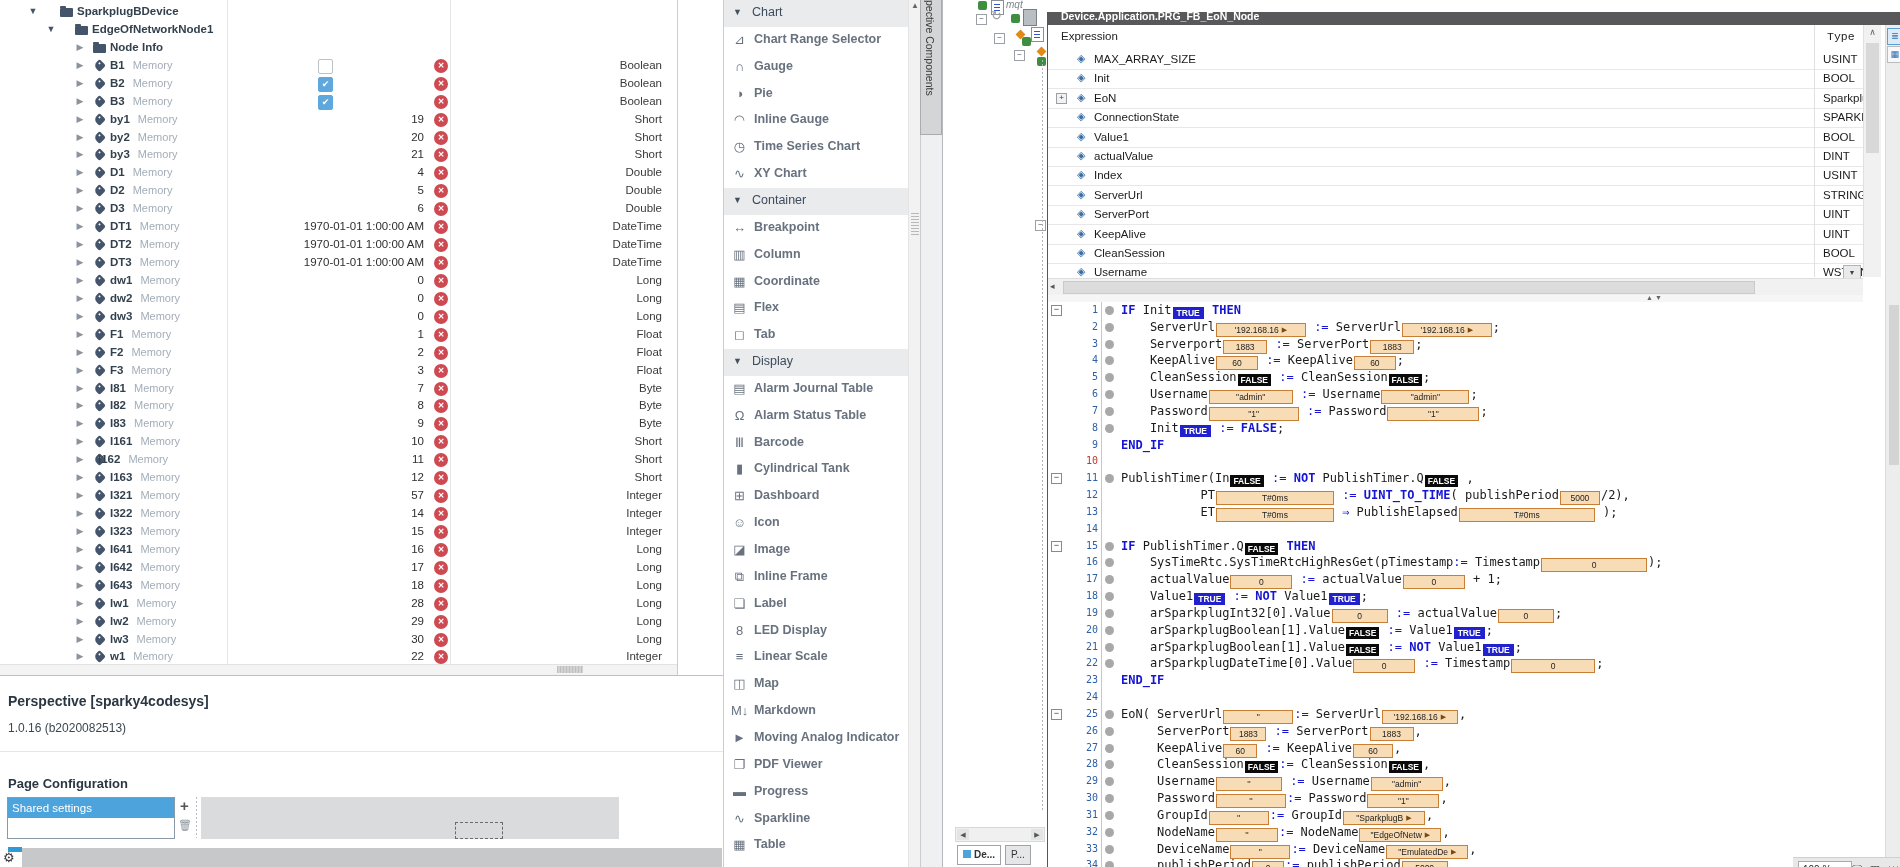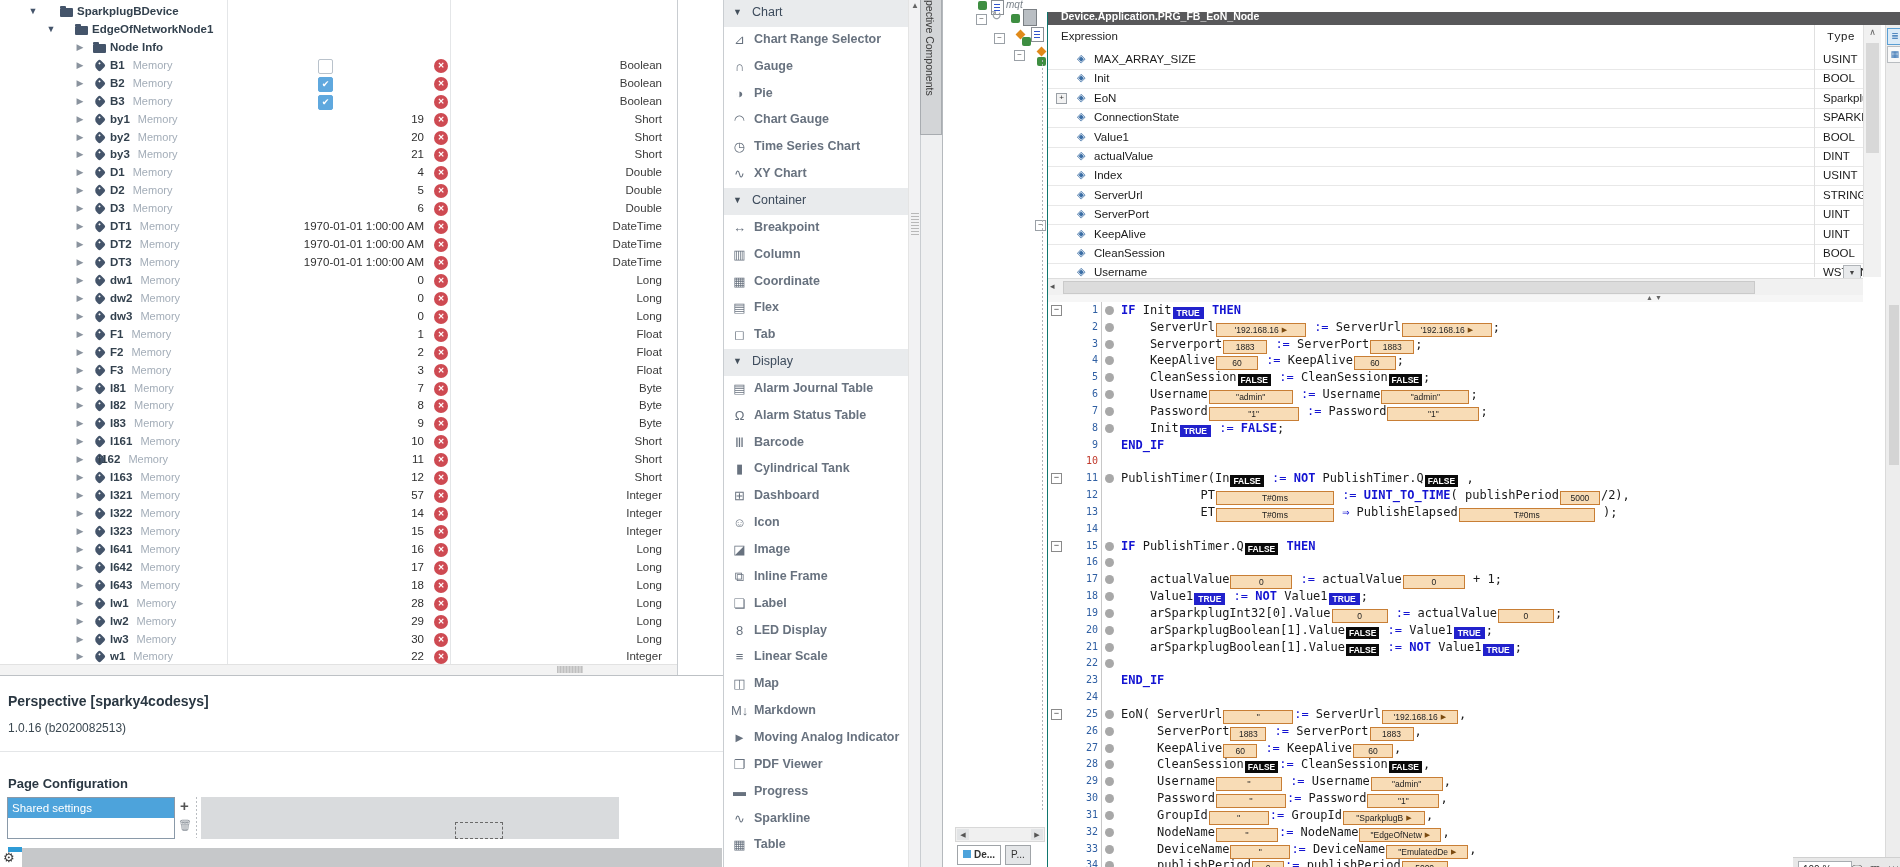--- a/index.html
+++ b/index.html
@@ -471,21 +471,21 @@
       <div class="tbx-row tbx-item" style="top: 53.7px;">
         <span class="ico">∩</span>
         <span class="lbl">Gauge</span>
       </div>
       <div class="tbx-row tbx-item" style="top: 80.55px;">
         <span class="ico">◑</span>
         <span class="lbl">Pie</span>
       </div>
       <div class="tbx-row tbx-item" style="top: 107.4px;">
         <span class="ico">◠</span>
-        <span class="lbl">Chart Gauge</span>
+        <span class="lbl">Inline Gauge</span>
       </div>
       <div class="tbx-row tbx-item" style="top: 134.25px;">
         <span class="ico">◷</span>
         <span class="lbl">Time Series Chart</span>
       </div>
       <div class="tbx-row tbx-item" style="top: 161.1px;">
         <span class="ico">∿</span>
         <span class="lbl">XY Chart</span>
       </div>
       <div class="tbx-row tbx-head" style="top: 187.95px;">
@@ -776,20 +776,21 @@
         </div>
         <div class="cline" style="top: 235.62px;">
           <span class="fold">−</span>
           <span class="lnum ">15</span>
           <span class="bp"></span>
           <span class="ctext"><span class="kw">IF </span><span>PublishTimer.Q</span><span class="mon mon-false">FALSE</span><span> </span><span class="kw">THEN</span></span>
         </div>
         <div class="cline" style="top: 252.45px;">
           <span class="lnum ">16</span>
           <span class="bp"></span>
+          <span class="ctext"><span>    SysTimeRtc.SysTimeRtcHighResGet(pTimestamp</span><span class="op">:= </span><span>Timestamp</span><span class="mon mon-val" style="min-width:100px">0</span><span>);</span></span>
         </div>
         <div class="cline" style="top: 269.28px;">
           <span class="lnum ">17</span>
           <span class="bp"></span>
           <span class="ctext"><span>    actualValue</span><span class="mon mon-val" style="min-width:56px">0</span><span class="op"> := </span><span>actualValue</span><span class="mon mon-val" style="min-width:56px">0</span><span> + 1;</span></span>
         </div>
         <div class="cline" style="top: 286.11px;">
           <span class="lnum ">18</span>
           <span class="bp"></span>
           <span class="ctext"><span>    Value1</span><span class="mon mon-true">TRUE</span><span class="op"> := </span><span class="kw">NOT</span><span> Value1</span><span class="mon mon-true">TRUE</span><span>;</span></span>
@@ -805,20 +806,21 @@
           <span class="ctext"><span>    arSparkplugBoolean[1].Value</span><span class="mon mon-false">FALSE</span><span class="op"> := </span><span>Value1</span><span class="mon mon-true">TRUE</span><span>;</span></span>
         </div>
         <div class="cline" style="top: 336.6px;">
           <span class="lnum ">21</span>
           <span class="bp"></span>
           <span class="ctext"><span>    arSparkplugBoolean[1].Value</span><span class="mon mon-false">FALSE</span><span class="op"> := </span><span class="kw">NOT</span><span> Value1</span><span class="mon mon-true">TRUE</span><span>;</span></span>
         </div>
         <div class="cline" style="top: 353.43px;">
           <span class="lnum ">22</span>
           <span class="bp"></span>
+          <span class="ctext"><span>    arSparkplugDateTime[0].Value</span><span class="mon mon-val" style="min-width:56px">0</span><span class="op"> := </span><span>Timestamp</span><span class="mon mon-val" style="min-width:78px">0</span><span>;</span></span>
         </div>
         <div class="cline" style="top: 370.26px;">
           <span class="lnum ">23</span>
           <span class="ctext"><span class="kw">END_IF</span></span>
         </div>
         <div class="cline" style="top: 387.09px;">
           <span class="lnum ">24</span>
           <span class="ctext"></span>
         </div>
         <div class="cline" style="top: 403.92px;">

